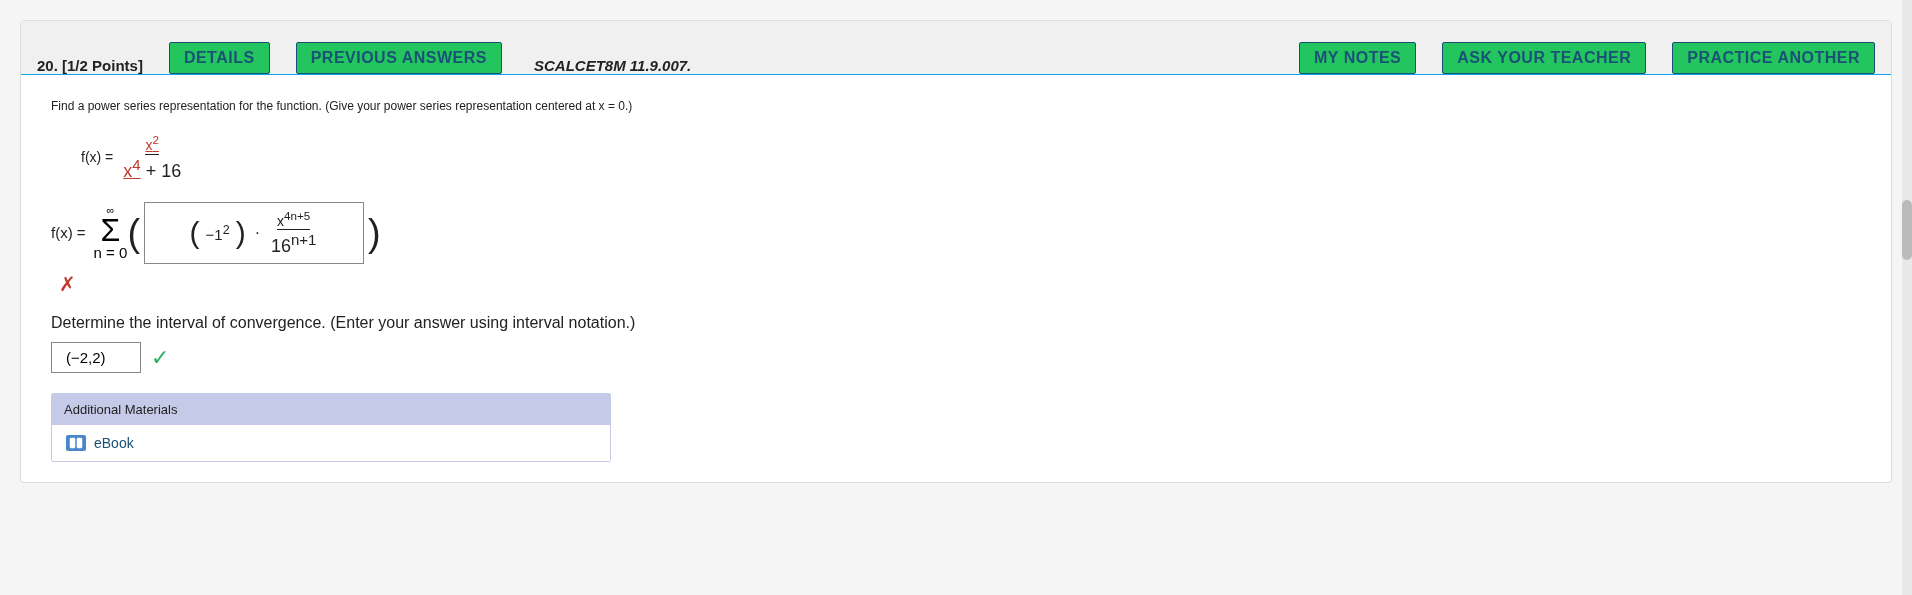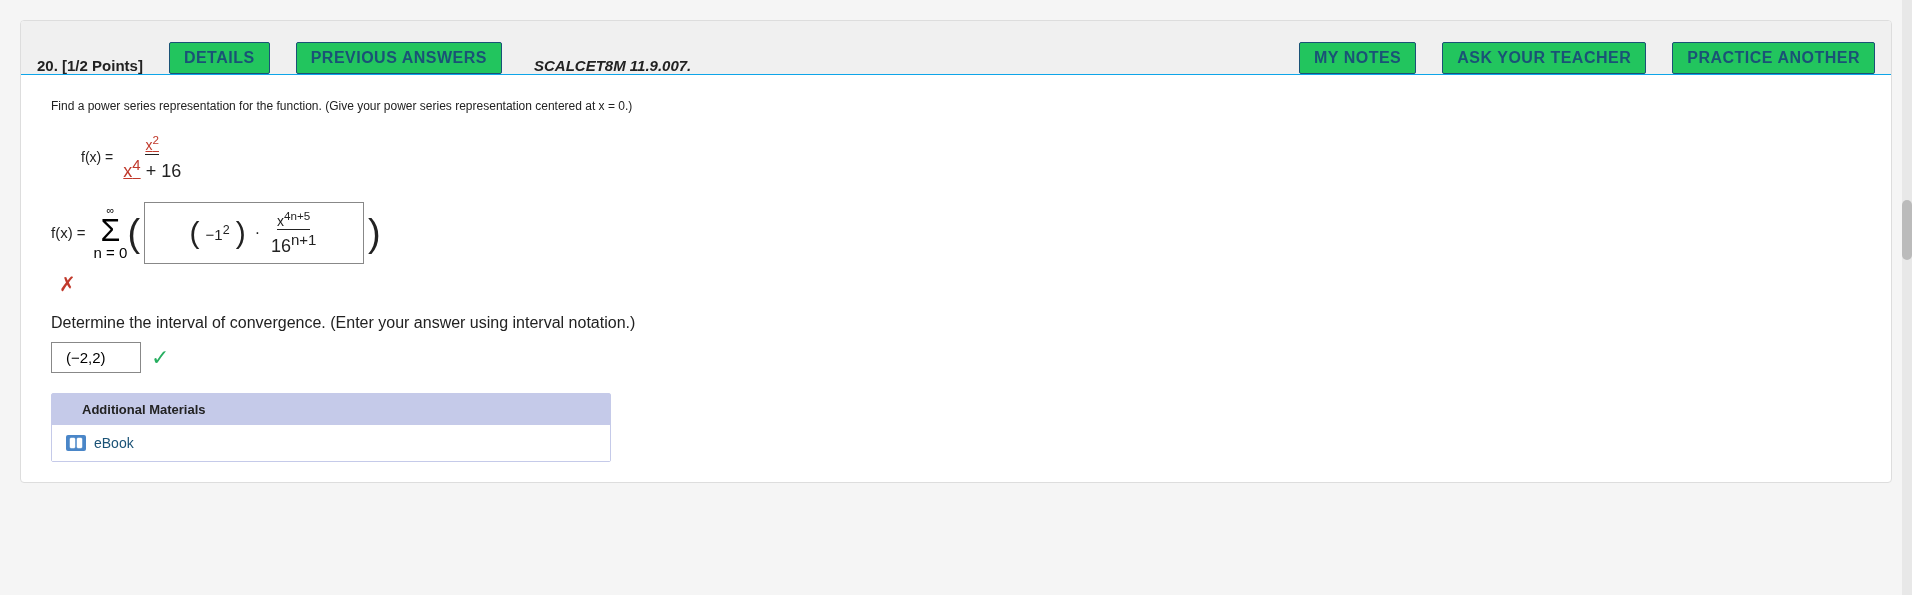--- a/index.html
+++ b/index.html
@@ -185,23 +185,23 @@
       font-size: 22px;
     }
     .additional-materials {
       margin-top: 20px;
       border: 1px solid #c5cae9;
       border-radius: 2px;
       max-width: 560px;
     }
     .additional-header {
       background: #c5cae9;
-      padding: 8px 30px;
+      padding: 8px 12px;
       font-size: 13px;
-      font-weight: bold;
+      font-weight: normal;
       color: #222;
     }
     .additional-body {
       padding: 10px 14px;
       background: #fff;
     }
     .ebook-link {
       display: flex;
       align-items: flex-start;
       gap: 8px;

